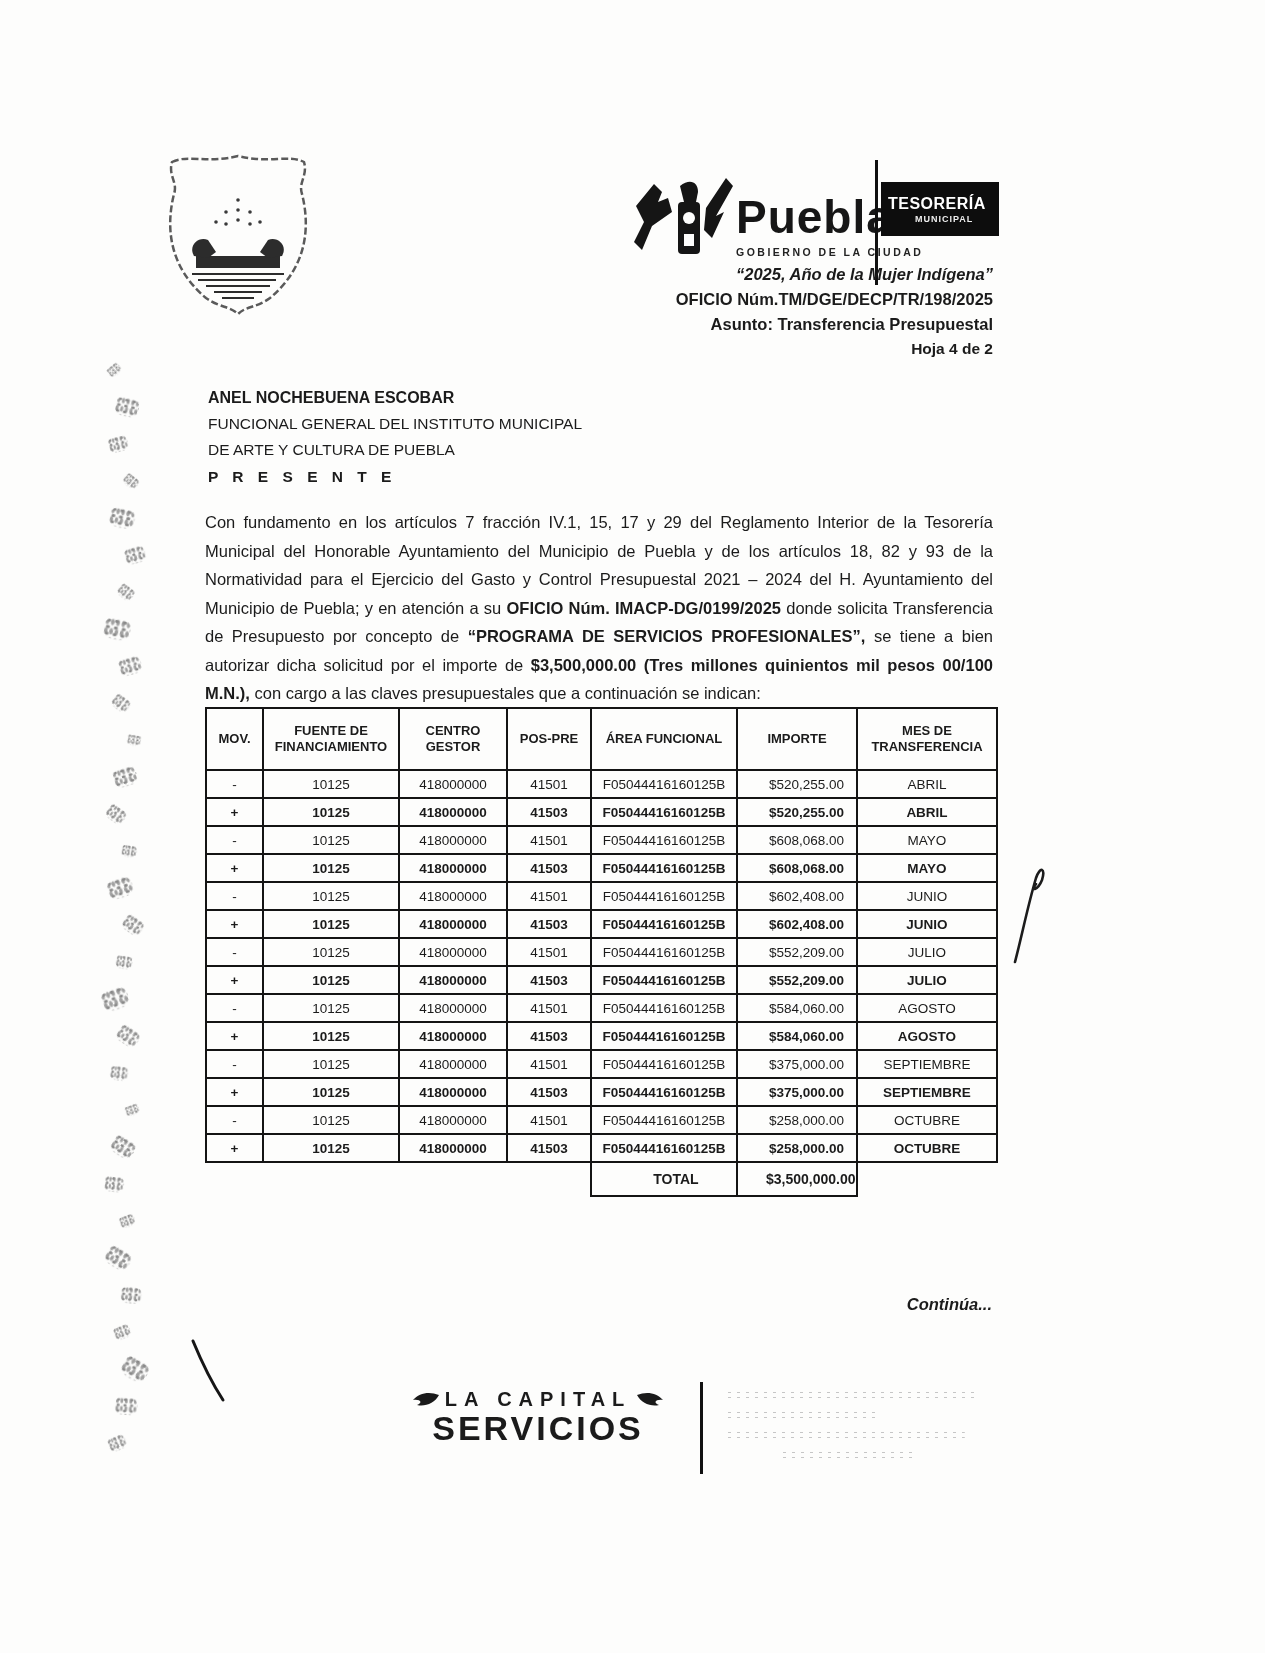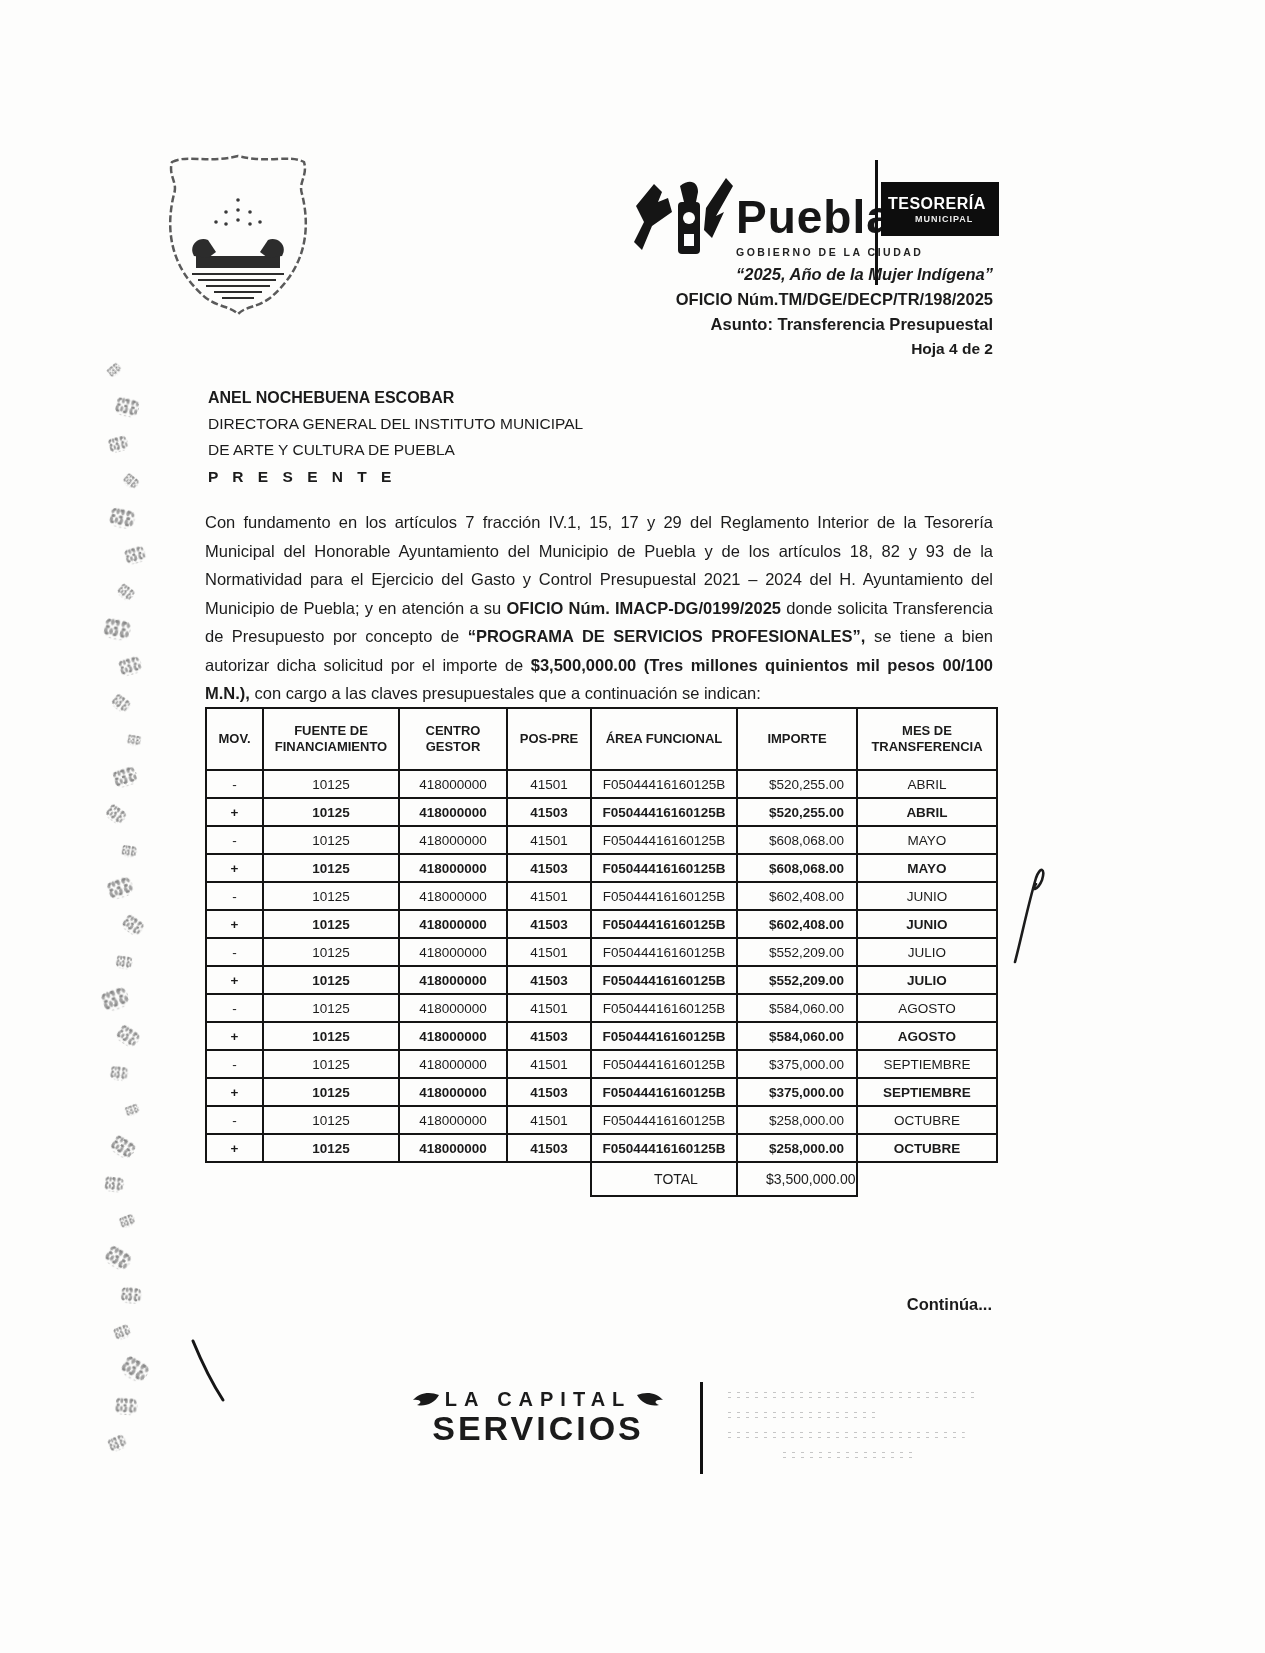--- a/index.html
+++ b/index.html
@@ -46,24 +46,24 @@
   table { border-collapse:collapse; width:100%; table-layout:fixed; }
   th, td { border:2px solid #141414; text-align:center; vertical-align:middle;
            font-size:13.5px; padding:4px 4px; overflow:hidden; }
   th { font-weight:800; font-size:13px; height:62px; line-height:16px; }
   td { height:28px; }
   tr.bold-row td { font-weight:800; }
   td.num { text-align:right; padding-right:12px; }
   .col-mov{width:57px;} .col-fuente{width:136px;} .col-centro{width:108px;}
   .col-pos{width:84px;} .col-area{width:146px;} .col-imp{width:120px;} .col-mes{width:140px;}
   tr.total-row td { border:none; height:34px; }
-  tr.total-row td.tot-cell { border:2px solid #141414; font-weight:400; font-size:14px;padding-left:28px; }
-
-  
-  .continua { position:absolute; right:273px; top:1295px; font-size:16.5px; font-weight:800; }
+  tr.total-row td.tot-cell { border:2px solid #141414; font-weight:700; font-size:14px;padding-left:28px; }
+
+  
+  .continua { position:absolute; right:273px; top:1295px; font-size:16.5px; font-weight:800;font-style:italic; }
   .capital { position:absolute; left:408px; top:1388px; width:260px; text-align:center; }
   .cap-l1 { font-size:20px; font-weight:800; letter-spacing:7px; display:flex; align-items:center; justify-content:center; gap:6px; }
   .cap-l2 { font-size:34px; font-weight:800; letter-spacing:3px; margin-top:-2px; }
   .wing { width:26px; height:18px; flex:0 0 auto; }
   .foot-divider { position:absolute; left:700px; top:1382px; width:3px; height:92px; background:#111; }
   .foot-addr { position:absolute; left:725px; top:1390px; width:250px; }
   .addr-line { height:10px; margin-bottom:10px; border-radius:4px; opacity:.55;
     background-image:radial-gradient(#9a9a9a 1px, transparent 1.4px);
     background-size:9px 5px; filter:blur(.4px); }
   .addr-line:nth-child(2){ width:62%; }
@@ -130,21 +130,21 @@
 
   <div class="head-right">
     <div class="hr-quote">“2025, Año de la Mujer Indígena”</div>
     <div class="hr-oficio">OFICIO Núm.TM/DGE/DECP/TR/198/2025</div>
     <div class="hr-asunto">Asunto: Transferencia Presupuestal</div>
     <div class="hr-hoja">Hoja 4 de 2</div>
   </div>
 
   <div class="recipient">
     <div class="r-name">ANEL NOCHEBUENA ESCOBAR</div>
-    <div>DIRECTORA GENERAL DEL INSTITUTO MUNICIPAL</div>
+    <div>FUNCIONAL GENERAL DEL INSTITUTO MUNICIPAL</div>
     <div>DE ARTE Y CULTURA DE PUEBLA</div>
     <div class="r-presente">P R E S E N T E</div>
   </div>
 
   <div class="body-par"><span>Con fundamento en los artículos 7 fracción IV.1, 15, 17 y 29 del Reglamento Interior de la Tesorería Municipal del Honorable Ayuntamiento del Municipio de Puebla y de los artículos 18, 82 y 93 de la Normatividad para el Ejercicio del Gasto y Control Presupuestal 2021 – 2024 del H. Ayuntamiento del Municipio de Puebla; y en atención a su </span><span class="b">OFICIO Núm. IMACP-DG/0199/2025</span><span> donde solicita Transferencia de Presupuesto por concepto de </span><span class="b">“PROGRAMA DE SERVICIOS PROFESIONALES”,</span><span> se tiene a bien autorizar dicha solicitud por el importe de </span><span class="b">$3,500,000.00 (Tres millones quinientos mil pesos 00/100 M.N.),</span><span> con cargo a las claves presupuestales que a continuación se indican:</span></div>
 
   <div class="tbl-wrap">
     <table>
       <colgroup>
         <col class="col-mov">

